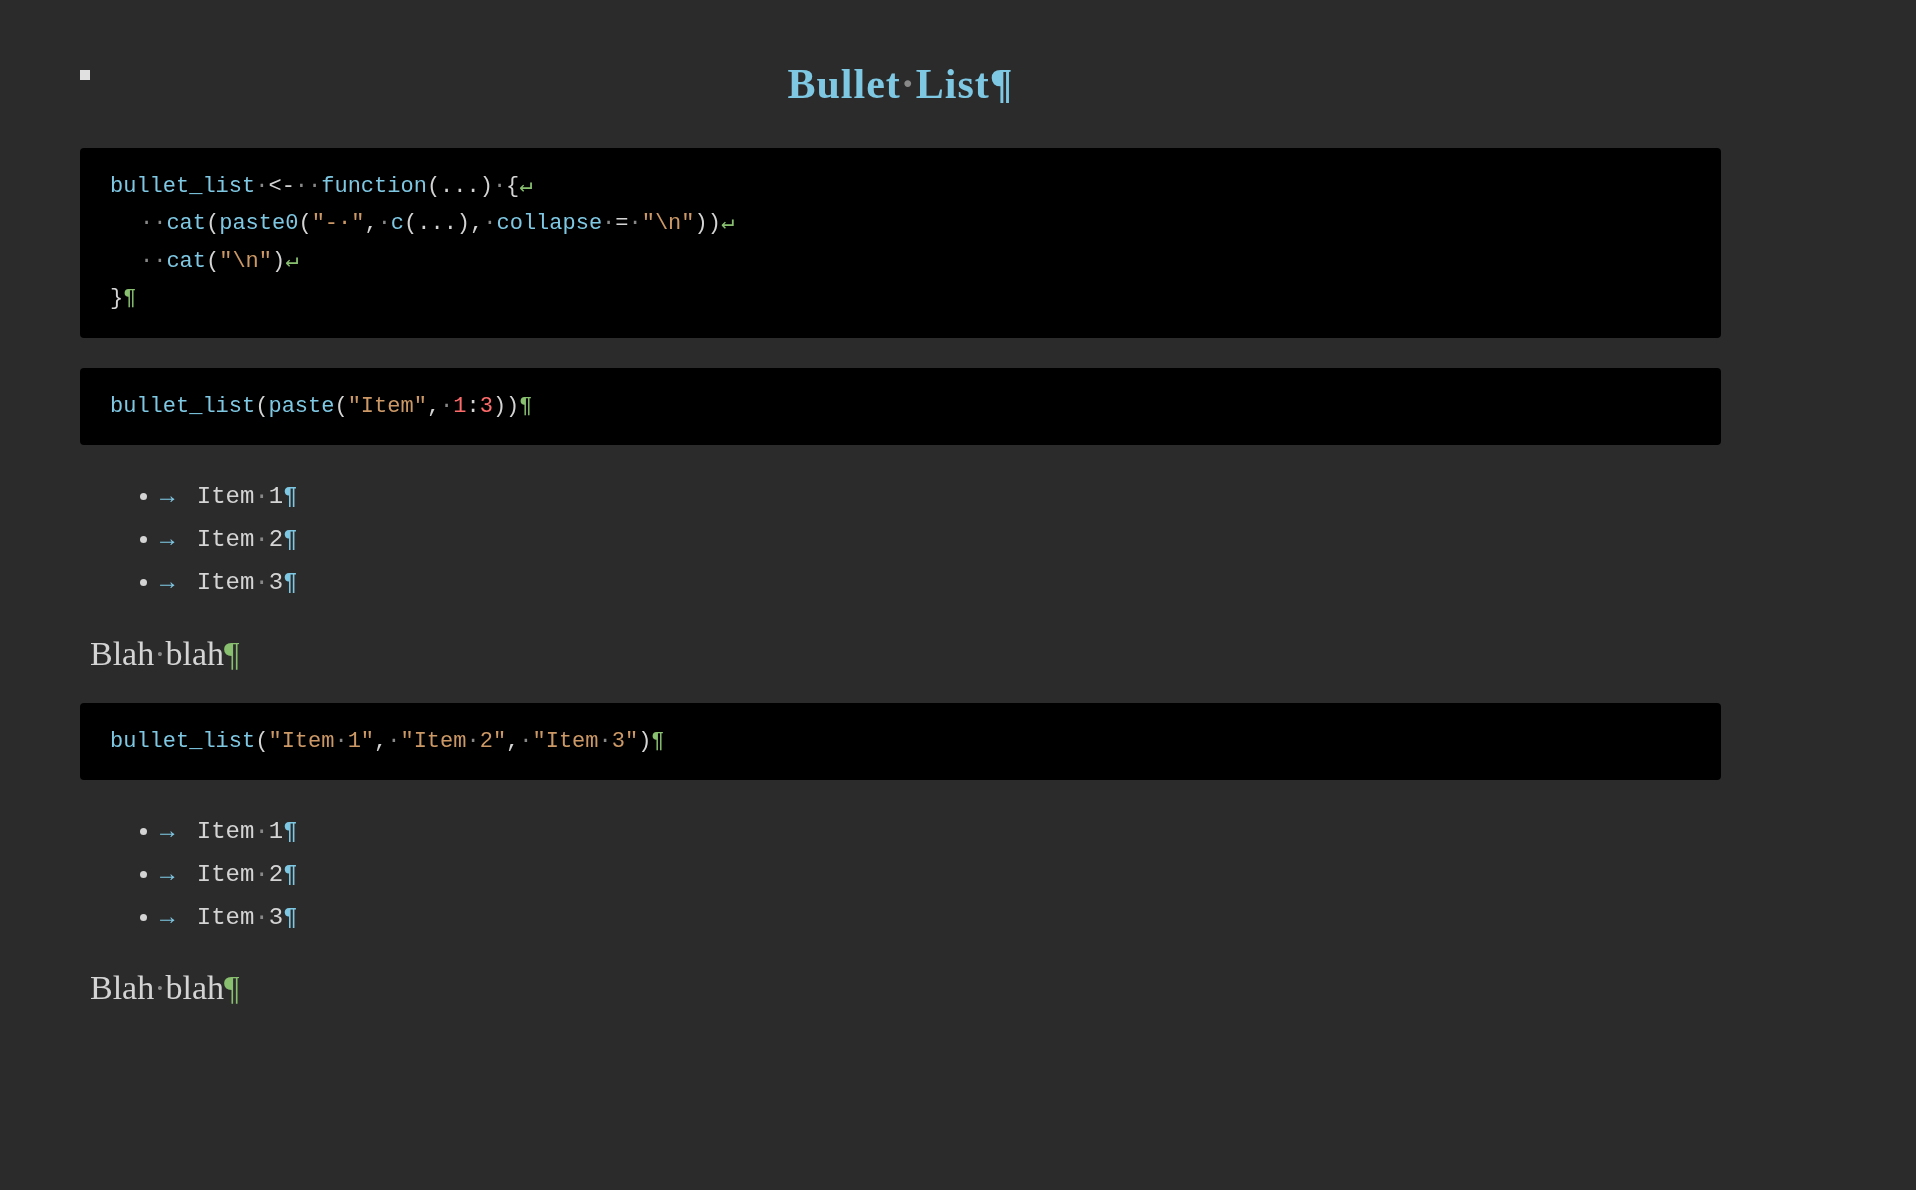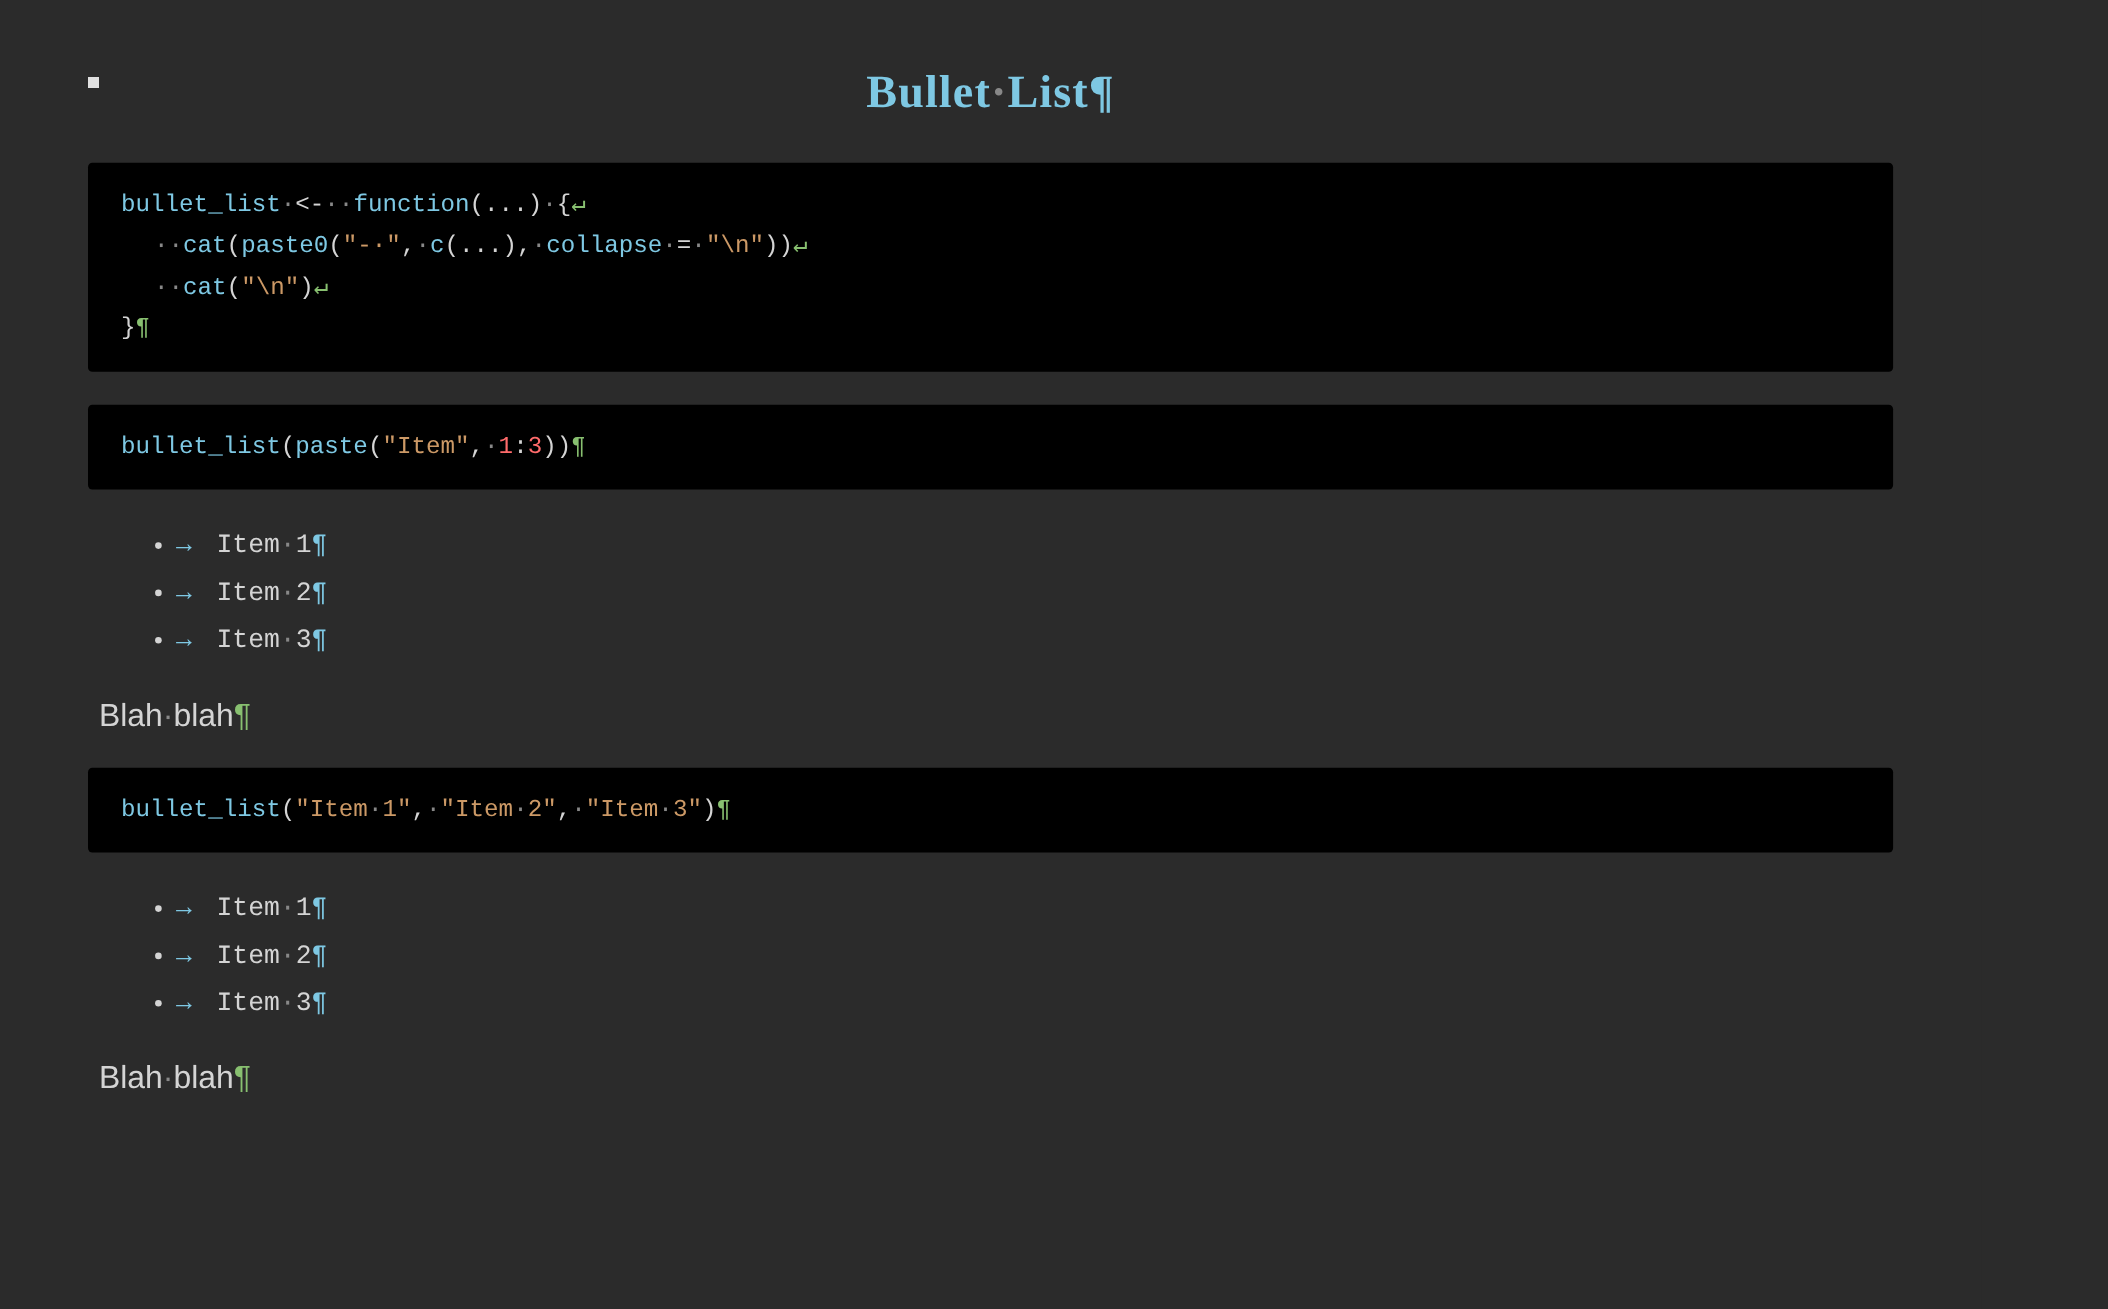--- a/index.html
+++ b/index.html
@@ -96,22 +96,22 @@
     .arrow {
       color: #7ec8e3;
       margin-right: 8px;
     }
 
     .item-text {
       color: #d4d4d4;
     }
 
     .blah-text {
-      font-family: Liberation Sans, sans-serif;
-      font-size: 29px;
+      font-family: Liberation Serif, serif;
+      font-size: 34px;
       color: #d4d4d4;
       margin-bottom: 30px;
       padding-left: 10px;
     }
 
     .dot-separator {
       color: #888888;
     }
 
     .return-arrow {

